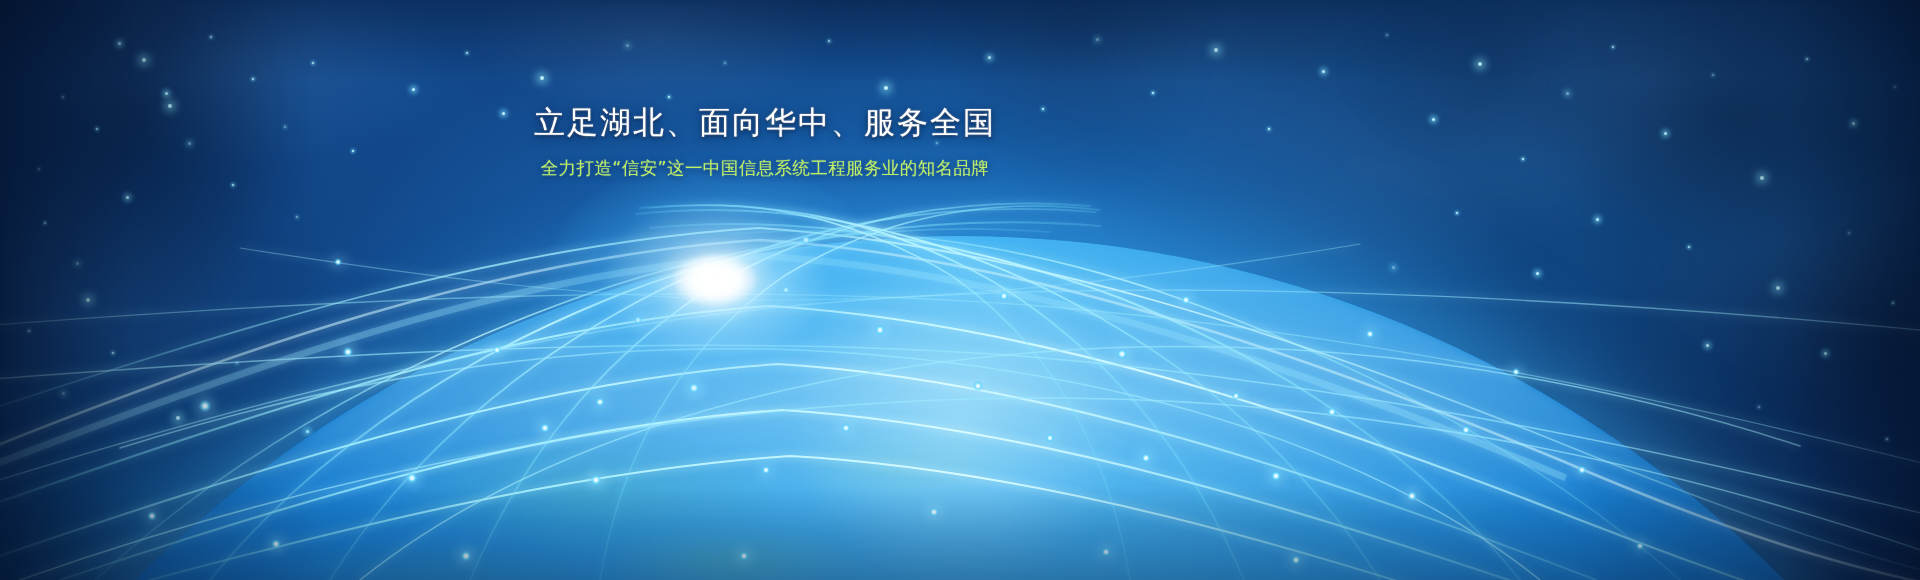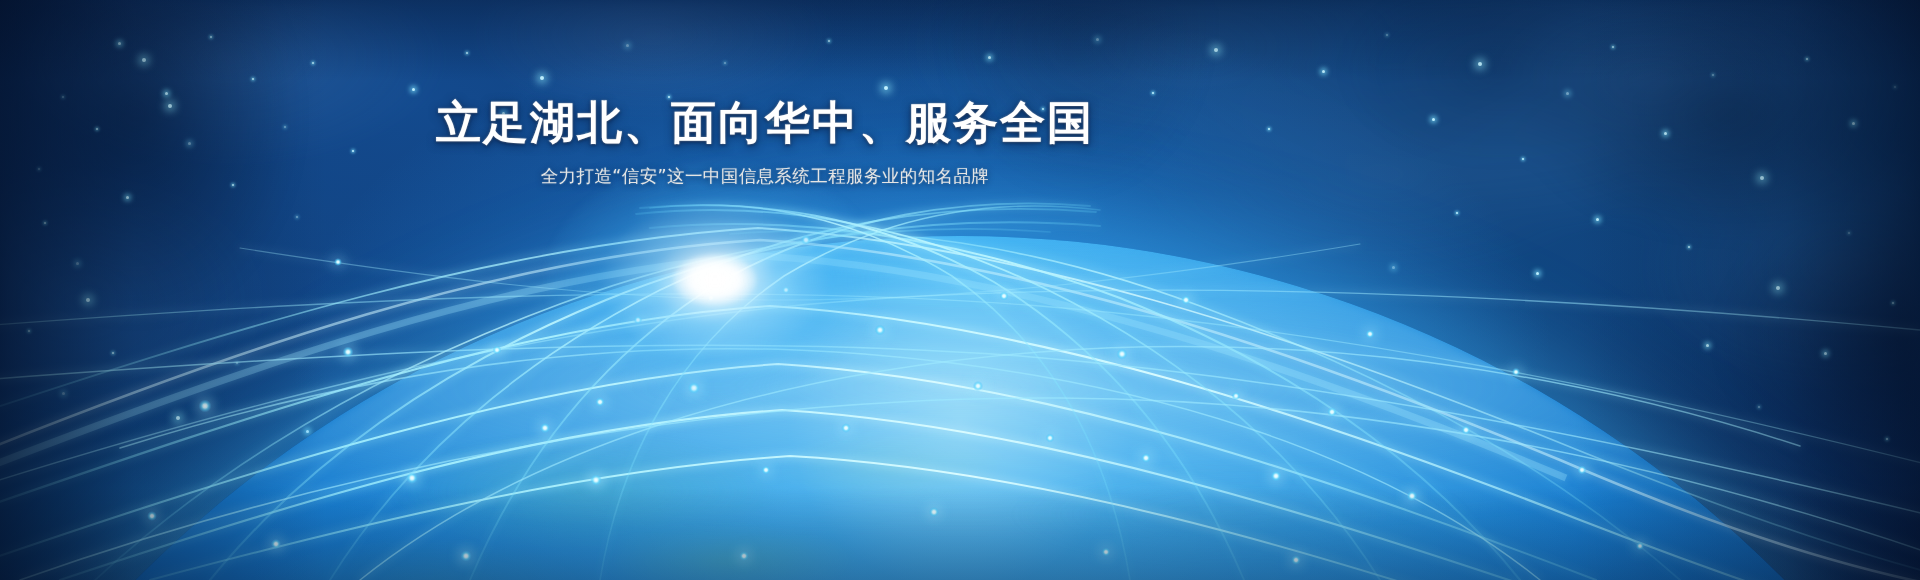--- a/index.html
+++ b/index.html
@@ -163,38 +163,38 @@
   
   #copy {
     position: absolute;
     left: 0;
     top: 96px;
     width: 1530px;
     text-align: center;
     z-index: 40;
   }
   #headline {
-    margin: 0;
-    font-size: 45px;
-    font-weight: 700;
+    margin: 8px;
+    font-size: 31px;
+    font-weight: 400;
     line-height: 1.18;
     color: #ffffff;
     letter-spacing: 2px;
     text-shadow:
       0 0 2px rgba(255,255,255,.55),
       0 2px 10px rgba(6,32,74,.85),
       0 1px 3px rgba(4,22,56,.95);
     white-space: nowrap;
   }
   #subline {
     margin: 14px 0 0 0;
     font-size: 17.5px;
     font-weight: 400;
     line-height: 1.5;
-    color: #e5e5e5;
+    color: #bef264;
     letter-spacing: .4px;
     text-shadow:
       0 1px 6px rgba(6,32,74,.9),
       0 0 2px rgba(180,230,255,.5);
     white-space: nowrap;
   }
 </style>
 </head>
 <body>
 

